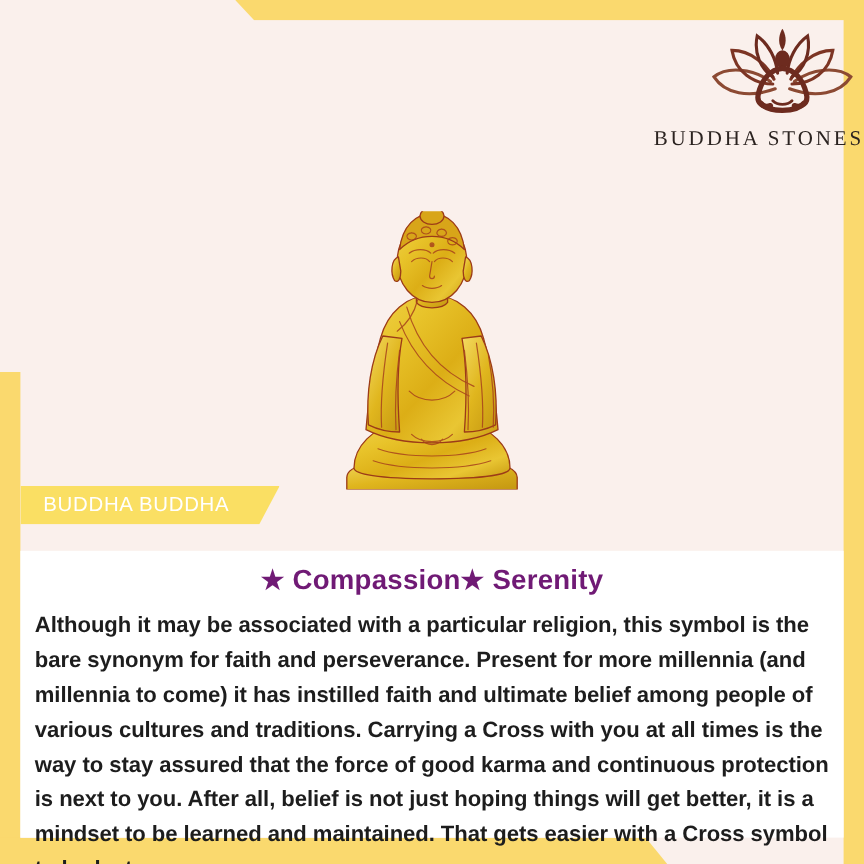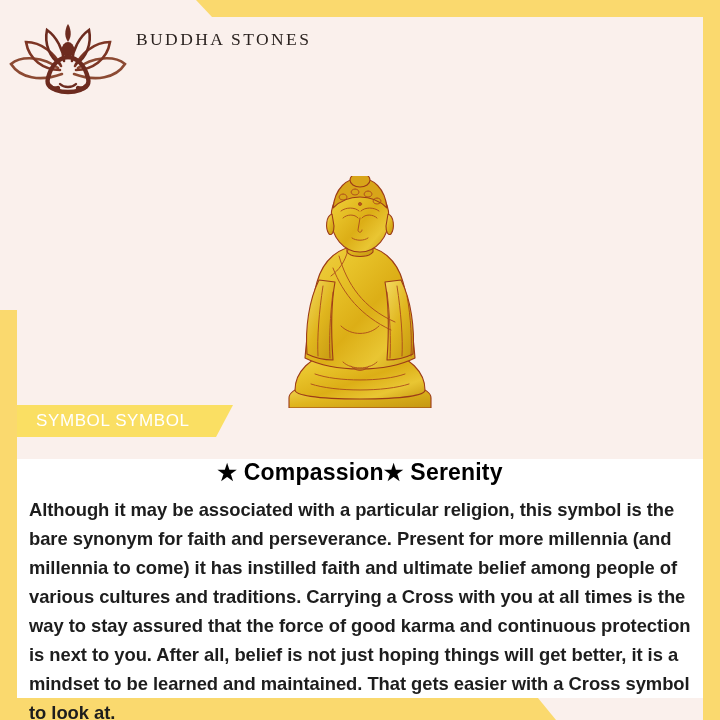--- a/index.html
+++ b/index.html
@@ -46,22 +46,22 @@
     width: 720px; height: 22px;
     background: #fad96e;
     clip-path: polygon(0 0, 538px 0, 556px 22px, 0 22px);
   }
 
   
   .logo-wrap {
     position: absolute;
     top: 24px; left: 0; right: 0;
     display: flex;
-    flex-direction: row;
-    align-items: flex-start;
+    flex-direction: column;
+    align-items: flex-end;
   }
   .logo-mark { width: 136px; height: 76px; display: block; }
   .logo-text {
     margin-top: 5px;
     font-family: "Liberation Serif", serif;
     font-size: 17.5px;
     letter-spacing: 2.4px;
     color: #2b2320;
     font-weight: 400;
   }
@@ -114,23 +114,23 @@
 
   
   .card {
     position: absolute;
     left: 17px; top: 459px;
     width: 686px; height: 239px;
     background: #ffffff;
   }
 
   .subhead {
-    margin-top: 0;
+    margin-top: 11px;
     text-align: center;
-    color: #000000;
+    color: #701a75;
     font-family: "Liberation Sans Narrow", "Liberation Sans", sans-serif;
     font-weight: 700;
     font-size: 23px;
     letter-spacing: 0.2px;
     white-space: nowrap;
   }
   .subhead .star { font-size: 22px; }
 
   .body-copy {
     margin: 9px 0 0 0;
@@ -271,21 +271,21 @@
 
         <path d="M88 186 C 96 194, 114 194, 122 186"></path>
         <path d="M96 190 C 101 196, 109 196, 114 190"></path>
 
         <path d="M86 150 C 96 160, 114 160, 124 150"></path>
       </g>
     </svg>
   </div>
 
   <div class="ribbon">
-    <span class="ribbon-text">SYMBOL SYMBOL</span>
+    <span class="ribbon-text">BUDDHA BUDDHA</span>
   </div>
 
   <div class="card">
     <div class="subhead">
       <span class="star">★</span>
       <span>Compassion</span><span class="star">★</span>
       <span>Serenity</span>
     </div>
     <p class="body-copy">Although it may be associated with a particular religion, this symbol is the bare synonym for faith and perseverance. Present for more millennia (and millennia to come) it has instilled faith and ultimate belief among people of various cultures and traditions. Carrying a Cross with you at all times is the way to stay assured that the force of good karma and continuous protection is next to you. After all, belief is not just hoping things will get better, it is a mindset to be learned and maintained. That gets easier with a Cross symbol to look at.</p>
   </div>

